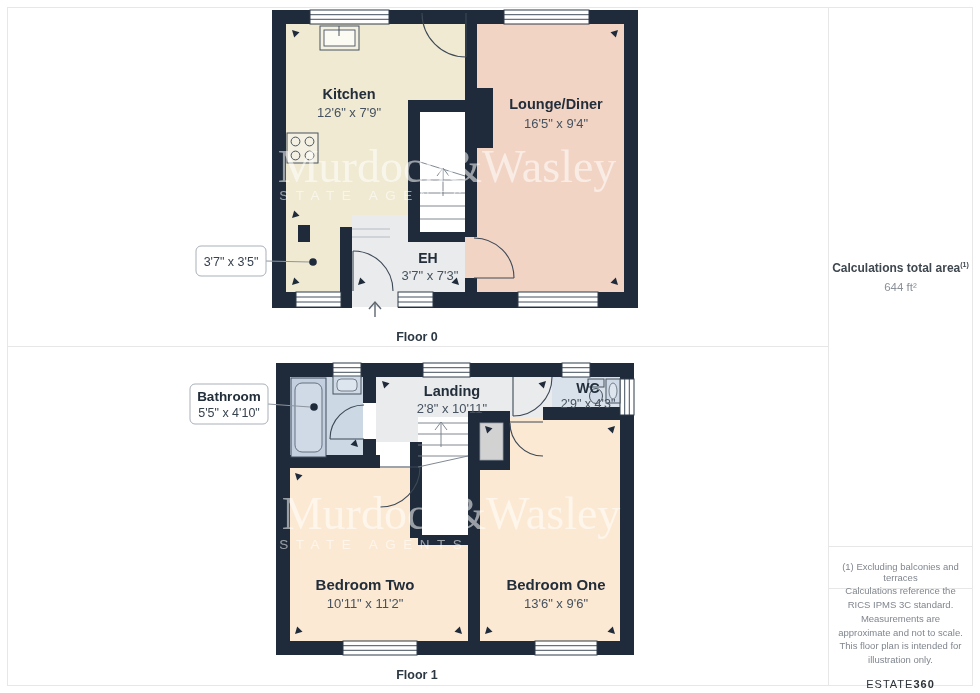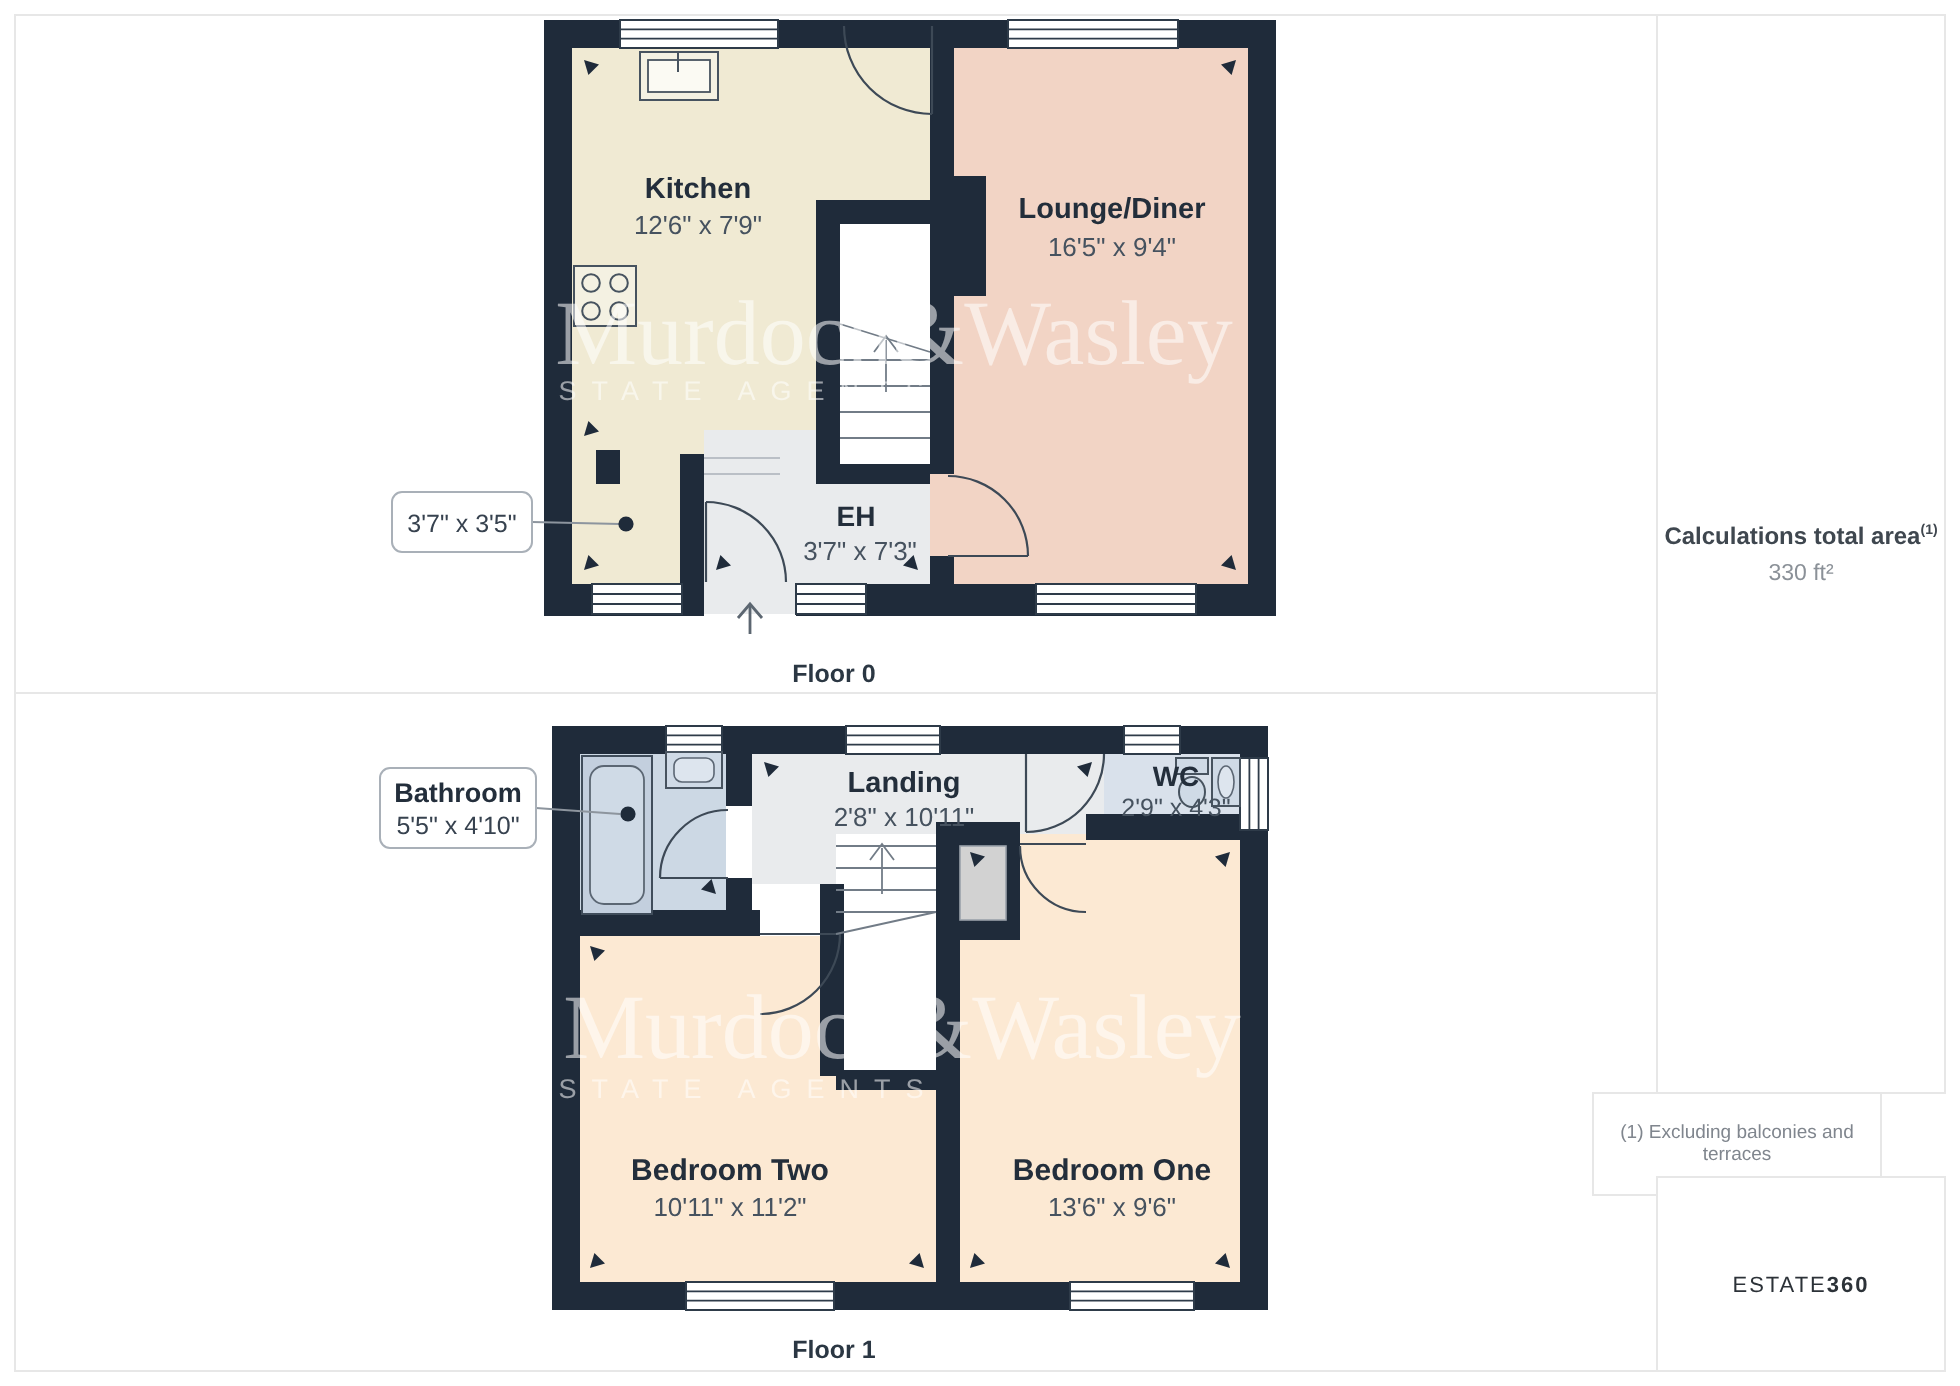--- a/index.html
+++ b/index.html
@@ -3,21 +3,21 @@
 <meta charset="utf-8">
 <style>
   html,body{margin:0;padding:0;background:#ffffff;}
   body{width:980px;height:693px;position:relative;overflow:hidden;
        font-family:"Liberation Sans",sans-serif;}
   .card{position:absolute;background:#fff;border:1px solid #e7e7e7;box-sizing:border-box;}
   #cardA{left:7px;top:7px;width:822px;height:340px;}
   #cardB{left:7px;top:346px;width:822px;height:340px;}
   #cardC{left:828px;top:7px;width:145px;height:540px;
          display:flex;flex-direction:column;justify-content:center;align-items:center;text-align:center;}
-  #cardD{left:796px;top:546px;width:145px;height:52px;
+  #cardD{left:828px;top:546px;width:145px;height:52px;
          display:flex;justify-content:center;align-items:center;text-align:center;}
   #cardE{left:828px;top:588px;width:145px;height:98px;
          display:flex;flex-direction:column;justify-content:center;align-items:center;text-align:center;padding:6px;}
   #plan-svg{position:absolute;left:0;top:0;}
   .area-label{font-size:12px;font-weight:700;color:#3f474f;}
   .area-label sup{font-size:7px;}
   .area-value{font-size:11.5px;color:#8b9198;margin-top:6px;}
   .footnote{font-size:9.5px;color:#80868e;padding:0 6px;}
   .disclaimer{font-size:9.5px;color:#80868e;line-height:1.45;}
   .brand{margin-top:11px;font-size:11px;color:#2c3238;letter-spacing:1px;}
@@ -49,26 +49,27 @@
   .wm1{font-family:"Liberation Serif",serif;font-size:46px;fill:rgba(255,255,255,0.55);text-anchor:middle;}
   .wm2{font-family:"Liberation Sans",sans-serif;font-size:13.5px;letter-spacing:7.5px;fill:rgba(255,255,255,0.55);text-anchor:middle;}
 </style>
 </head>
 <body>
 
 <div class="card" id="cardA"></div>
 <div class="card" id="cardB"></div>
 <div class="card" id="cardC">
   <div class="area-label"><span>Calculations total area</span><sup>(1)</sup></div>
-  <div class="area-value">330 ft²</div>
+  <div class="area-value">644 ft²</div>
 </div>
 <div class="card" id="cardD">
   <div class="footnote">(1) Excluding balconies and terraces</div>
 </div>
 <div class="card" id="cardE">
+  <div class="disclaimer">Calculations reference the RICS IPMS 3C standard. Measurements are approximate and not to scale. This floor plan is intended for illustration only.</div>
   <div class="brand"><span>ESTATE</span><span class="b">360</span></div>
 </div>
 
 <svg id="plan-svg" width="980" height="693" viewBox="0 0 980 693">
 
   <g>
 
     <rect class="fill-kitchen" x="286" y="24" width="179" height="268"></rect>
     <rect class="fill-lounge" x="465" y="24" width="159" height="268"></rect>
     <rect class="fill-hall" x="352" y="215" width="56" height="77"></rect>

